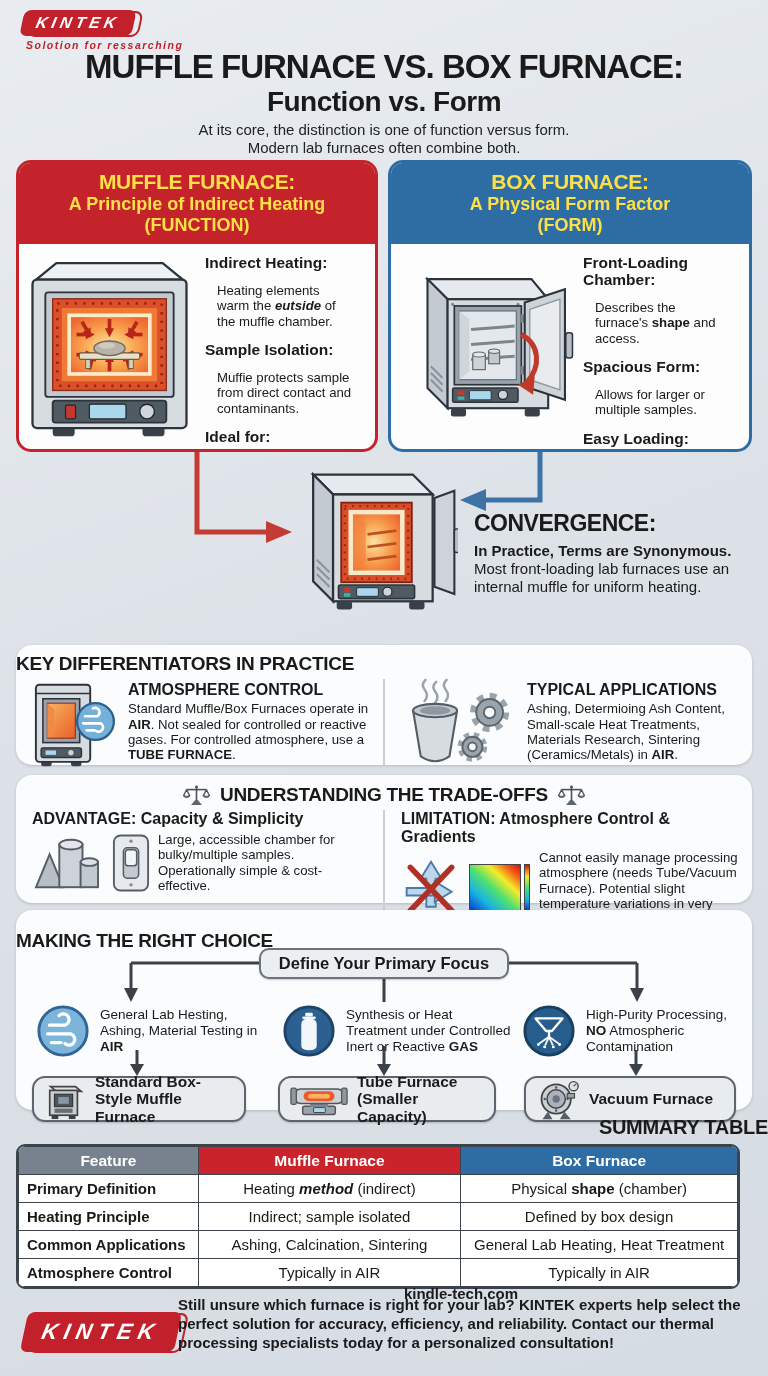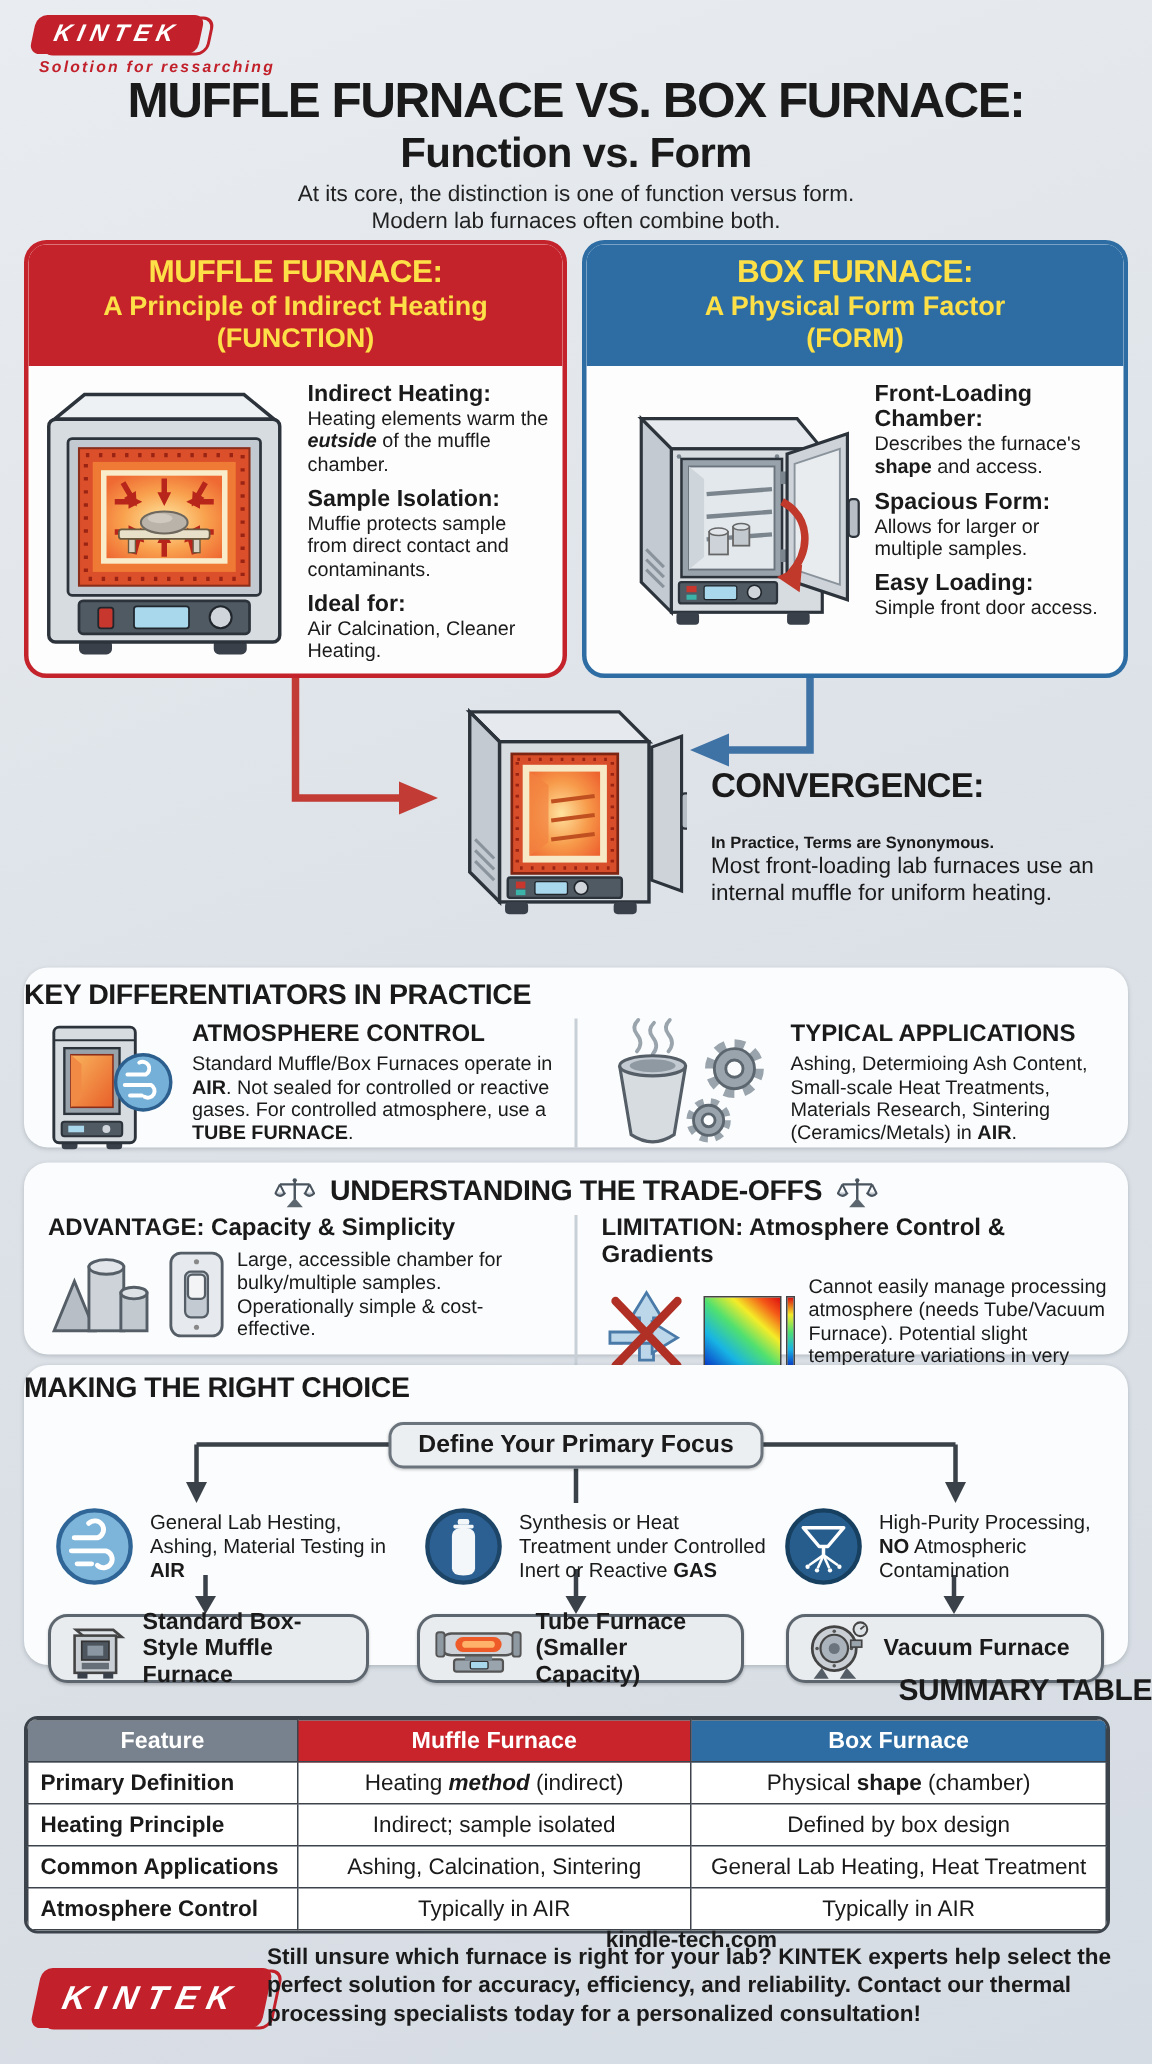--- a/index.html
+++ b/index.html
@@ -29,48 +29,48 @@
   .phead{color:#fde047;text-align:center;padding:7px 4px 8px}
   .panel.red .phead{background:#c4232b}
   .panel.blue .phead{background:#2d6da3}
   .phead .l1{font-size:21px;font-weight:bold;letter-spacing:-0.3px}
   .phead .l2,.phead .l3{font-size:18px;font-weight:bold}
   .pbody{display:flex;padding:8px 6px 4px 8px}
   .pill-art{flex:0 0 170px}
   .ptext{flex:1;padding:2px 2px 0 8px}
   .ptext .item{margin-bottom:7px}
   .ptext h4{margin:0;font-size:15.5px;font-weight:bold;line-height:1.1}
-  .ptext p{margin:0;font-size:13.2px;line-height:1.16}
+  .ptext p{margin:12px;font-size:13.2px;line-height:1.16}
   
   #conv{position:absolute;left:0;top:452px;width:768px;height:200px}
   #conv-connectors{position:absolute;left:0;top:0}
   #conv-art{position:absolute;left:286px;top:6px}
   #conv-text{position:absolute;left:474px;top:58px;width:286px}
   #conv-text h2{margin:0;font-size:23px;font-weight:bold;letter-spacing:-0.5px}
-  #conv-text .b1{font-size:11px;font-weight:bold;margin:19px 0 0;line-height:1.2}
+  #conv-text .b1{font-size:15px;font-weight:bold;margin:5px 0 0;line-height:1.2}
   #conv-text .b2{font-size:15px;margin:0;line-height:1.2}
   
   .card{position:absolute;left:16px;width:736px;background:#fafcfd;border-radius:16px;box-shadow:0 1px 3px rgba(60,70,80,.25)}
   .card h2{margin:0;text-align:left;font-size:19px;font-weight:bold;letter-spacing:-0.3px}
   #kd{top:645px;height:120px;padding-top:8px}
   #kd .cols{display:flex;height:86px;margin-top:4px}
   #kd .half{flex:1;display:flex;align-items:center;padding:0 8px 0 14px}
   #kd .half + .half{border-left:2px solid #c8cfd6}
   .kd-text h3{margin:0;font-size:16px;font-weight:bold}
   .kd-text p{margin:2px 0 0;font-size:13.2px;line-height:1.16}
   #to{top:775px;height:128px;padding-top:8px}
   #to .titlerow{display:flex;justify-content:center;align-items:center;gap:10px}
   #to .cols{display:flex;margin-top:3px}
   #to .half{flex:1;padding:0 10px 0 16px}
   #to .half + .half{border-left:2px solid #c8cfd6}
   #to h3{margin:0;font-size:16px;font-weight:bold}
   #to .row{display:flex;align-items:center;gap:8px;margin-top:4px}
   #to p{margin:0;font-size:13.2px;line-height:1.16}
   
-  #mc{top:910px;height:200px;padding-top:5px}
+  #mc{top:910px;height:200px;padding-top:20px}
   #mc-branches{position:absolute;left:0;top:0}
   #mc-pill{position:absolute;left:243px;top:38px;width:250px;height:31px;background:#eceff2;border:2px solid #6b747d;border-radius:10px;display:flex;align-items:center;justify-content:center;font-size:16.5px;font-weight:bold;box-shadow:0 1px 2px rgba(0,0,0,.2)}
   .mc-opt{position:absolute;top:94px;display:flex;align-items:flex-start;gap:10px}
   .mc-opt .txt{font-size:13.5px;line-height:1.18;padding-top:3px}
   #opt1{left:20px;width:230px}
   #opt2{left:266px;width:230px}
   #opt3{left:506px;width:226px}
   .mc-box{position:absolute;top:166px;height:46px;background:#e9ecef;border:2px solid #5d666f;border-radius:13px;display:flex;align-items:center;gap:9px;padding:0 10px;box-shadow:0 1px 2px rgba(0,0,0,.2)}
   .mc-box .lbl{font-size:15.5px;font-weight:bold;line-height:1.1}
   #box1{left:16px;width:214px}

